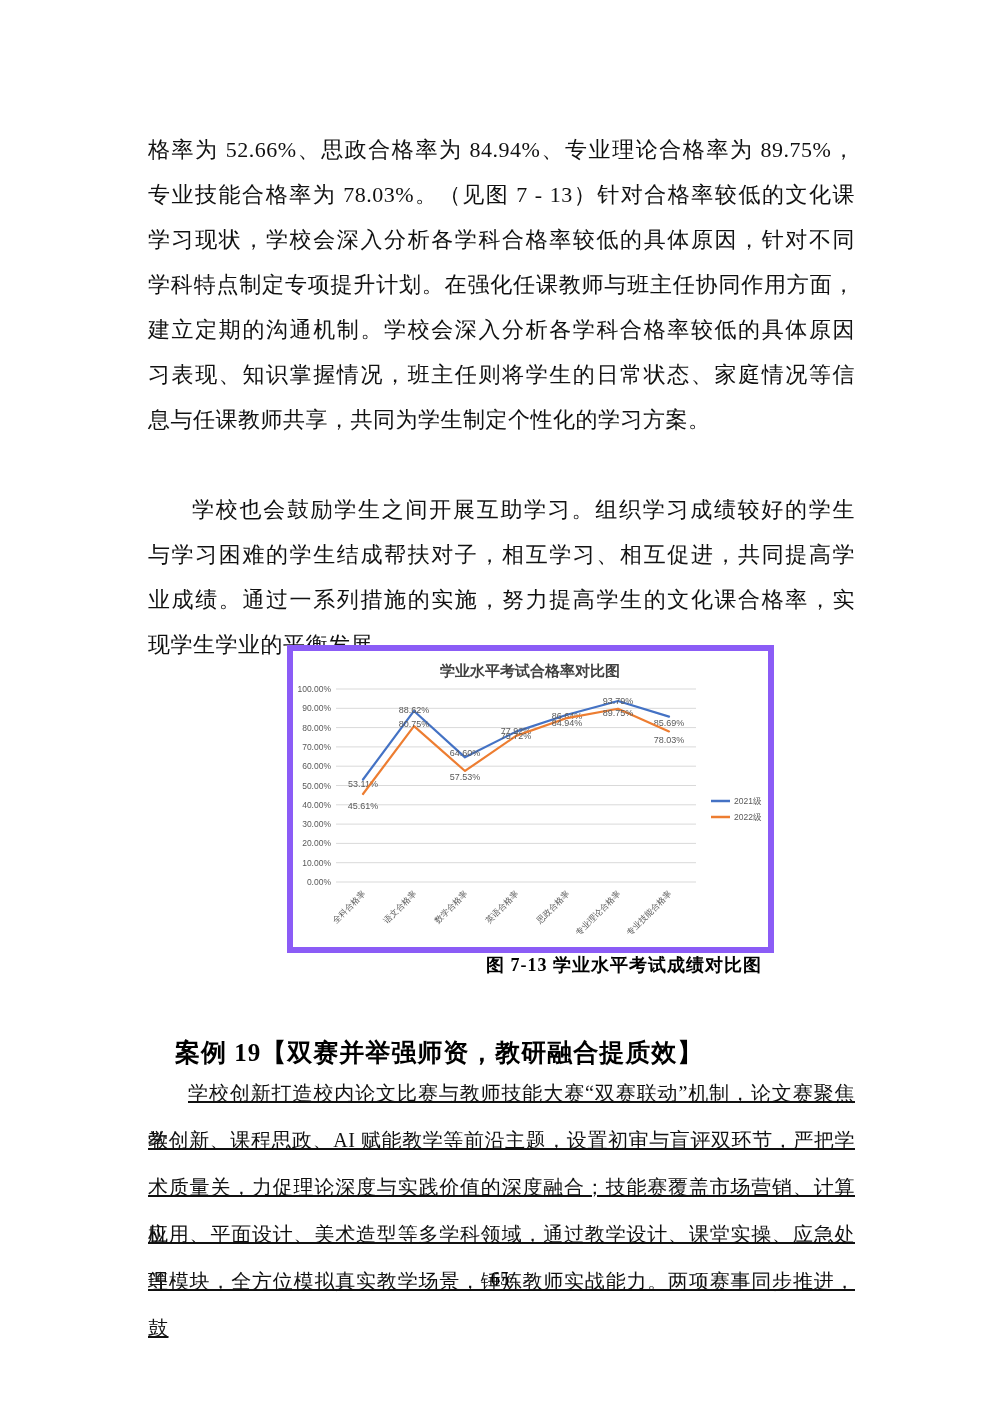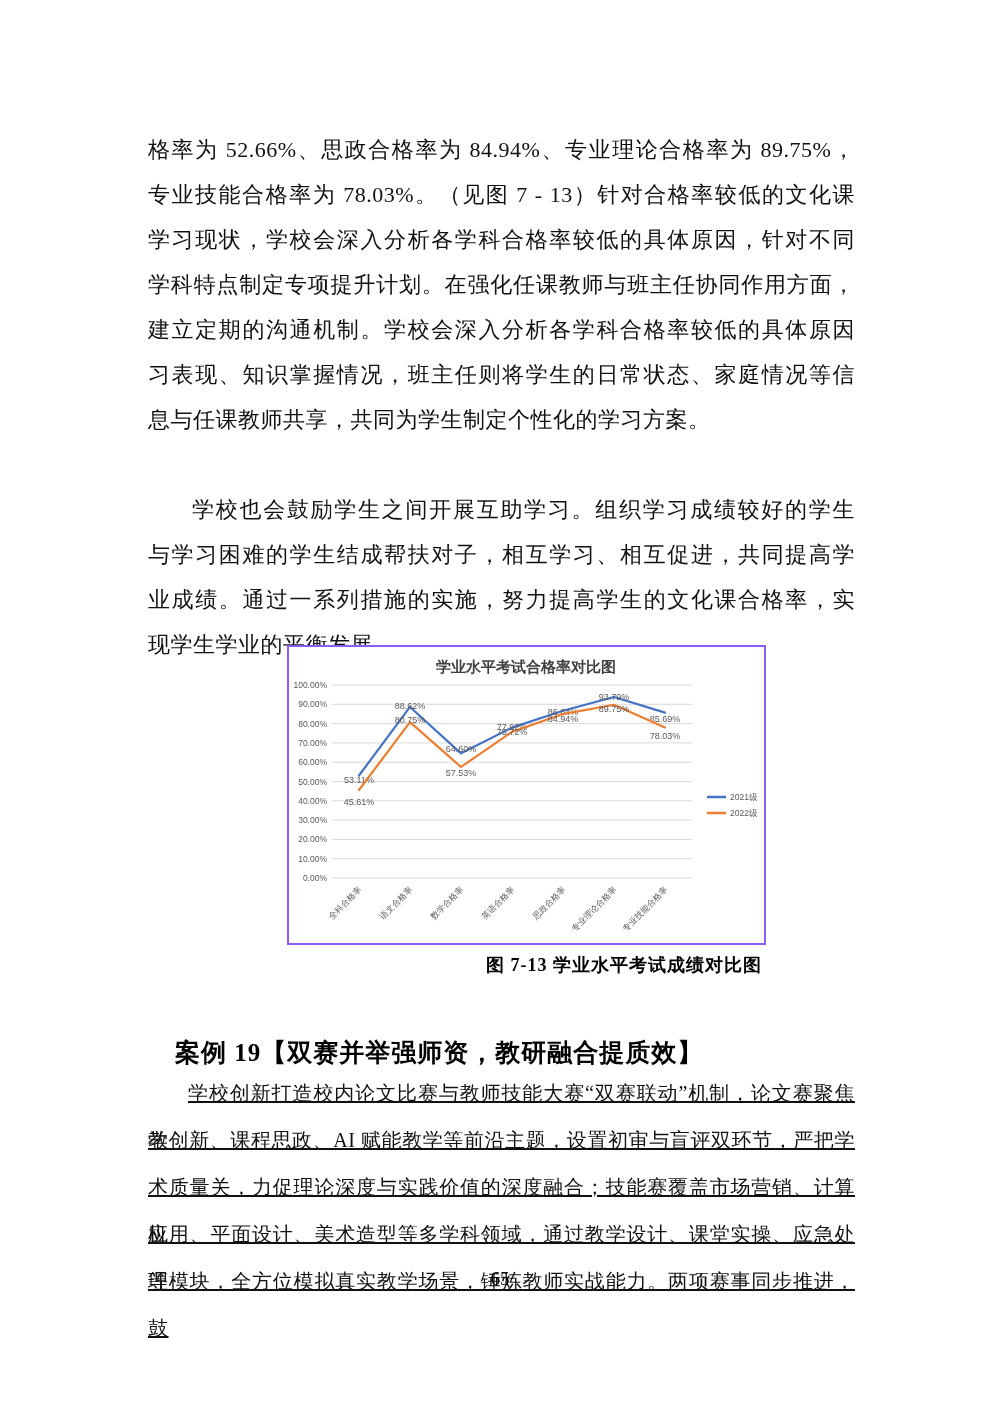--- a/index.html
+++ b/index.html
@@ -18,21 +18,21 @@
   .p3{top:1070px;}
   .tline{
     height:45px;line-height:45px;font-size:22px;
     letter-spacing:0.5px;
   }
   .p3 .tline{height:47px;line-height:47px;font-size:20px;text-decoration:underline;}
   .j{text-align:justify;text-align-last:justify;}
   .ind{text-indent:2em;}
   .figure{
     position:absolute;left:287px;top:645px;width:475px;height:296px;
-    border:2px solid #8b5cf6;background:#ffffff;box-sizing:content-box;
+    border:6px solid #8b5cf6;background:#ffffff;box-sizing:content-box;
   }
   .figure svg{display:block;}
   .caption{
     position:absolute;left:287px;top:953px;width:475px;
     text-align:right;font-size:18px;font-weight:bold;color:#000;
     letter-spacing:1px;
   }
   .case-heading{
     position:absolute;left:175px;top:1036px;
     font-size:25px;font-weight:bold;color:#000;

